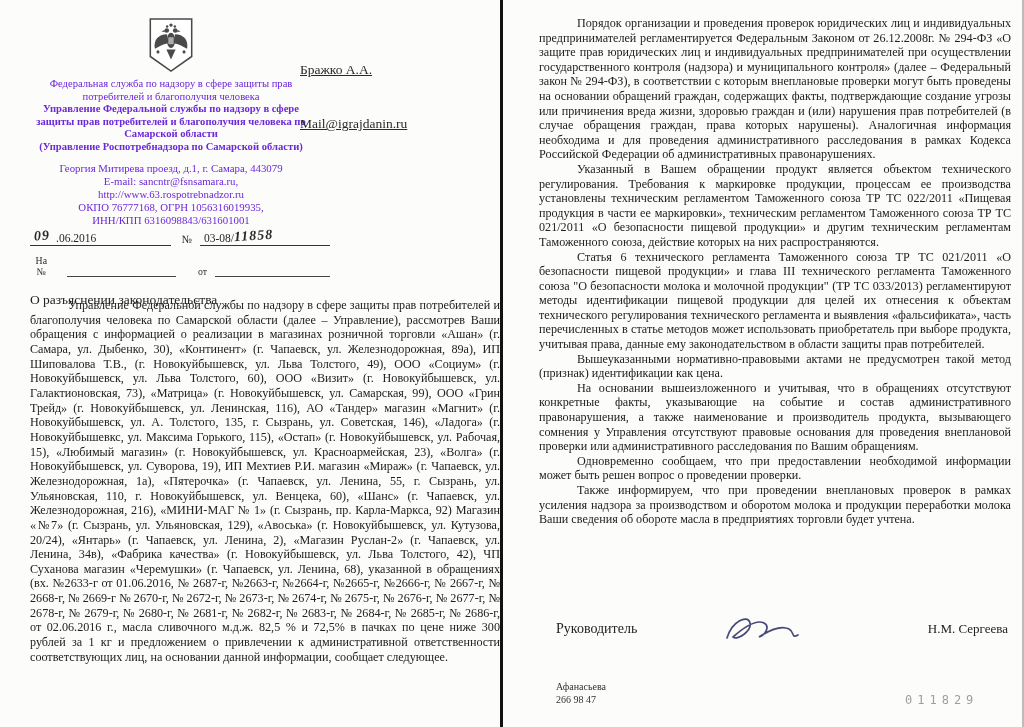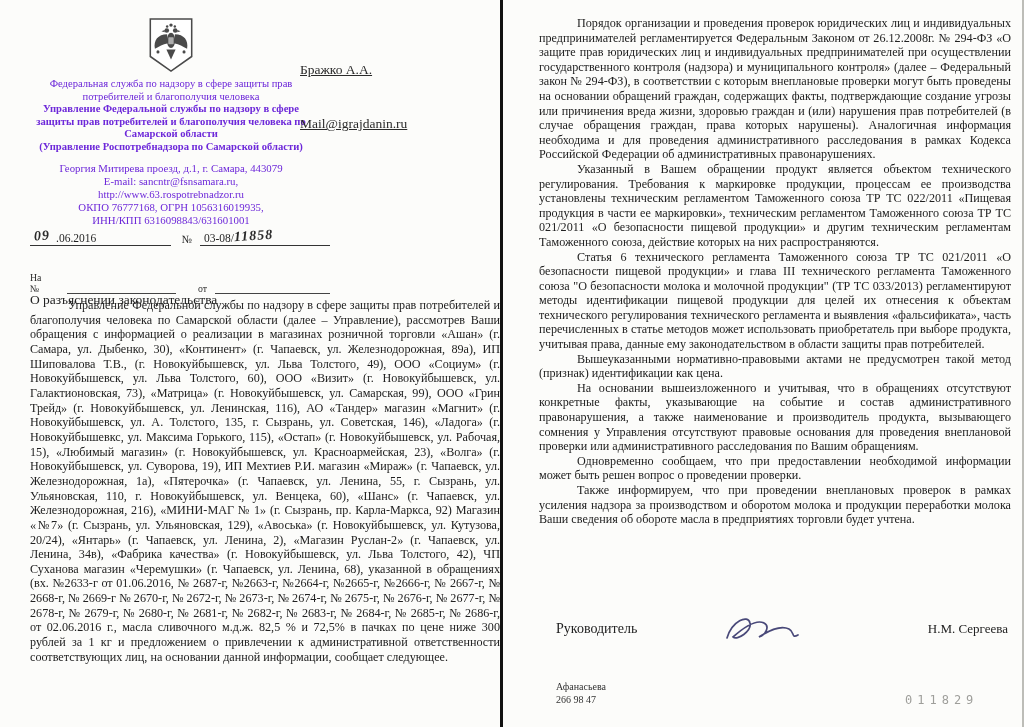--- a/index.html
+++ b/index.html
@@ -20,21 +20,21 @@
   .lh-contact div{white-space:nowrap;}
 
   .ref-block{position:absolute;left:30px;top:228px;width:300px;font-size:11px;}
   .ref-row1{display:flex;align-items:flex-end;}
   .ref-seg{border-bottom:1.3px solid #333;display:flex;align-items:flex-end;padding:0 4px 1px 4px;}
   .ref-seg.date{width:140px;}
   .ref-seg.num{width:128px;}
   .hand{font-style:italic;font-size:14px;color:#2a2a2a;transform:rotate(-4deg);letter-spacing:1px;font-weight:bold;}
   .printed-bold{font-weight:normal;font-size:11.5px;margin-left:6px;}
   .ref-no-label{margin:0 8px 1px 10px;font-size:11px;}
-  .ref-row2{display:flex;align-items:flex-end;margin-top:26px;font-size:9.8px;color:#2b2b2b;}
+  .ref-row2{display:flex;align-items:flex-end;margin-top:9px;font-size:9.8px;color:#2b2b2b;text-align:center;}
   .uline{border-bottom:1.2px solid #444;height:12px;}
   .u1{width:112px;margin-left:14px;}
   .u2{width:118px;margin-left:8px;}
   .ot-label{margin-left:22px;}
 
   .subject{position:absolute;left:30px;top:292px;font-size:13.5px;color:#222;}
   .addressee{position:absolute;left:300px;top:62px;width:190px;font-size:13.5px;color:#2a2a2a;text-decoration:underline;}
   .addressee .a-mail{margin-top:38px;}
 
   .left-body{

